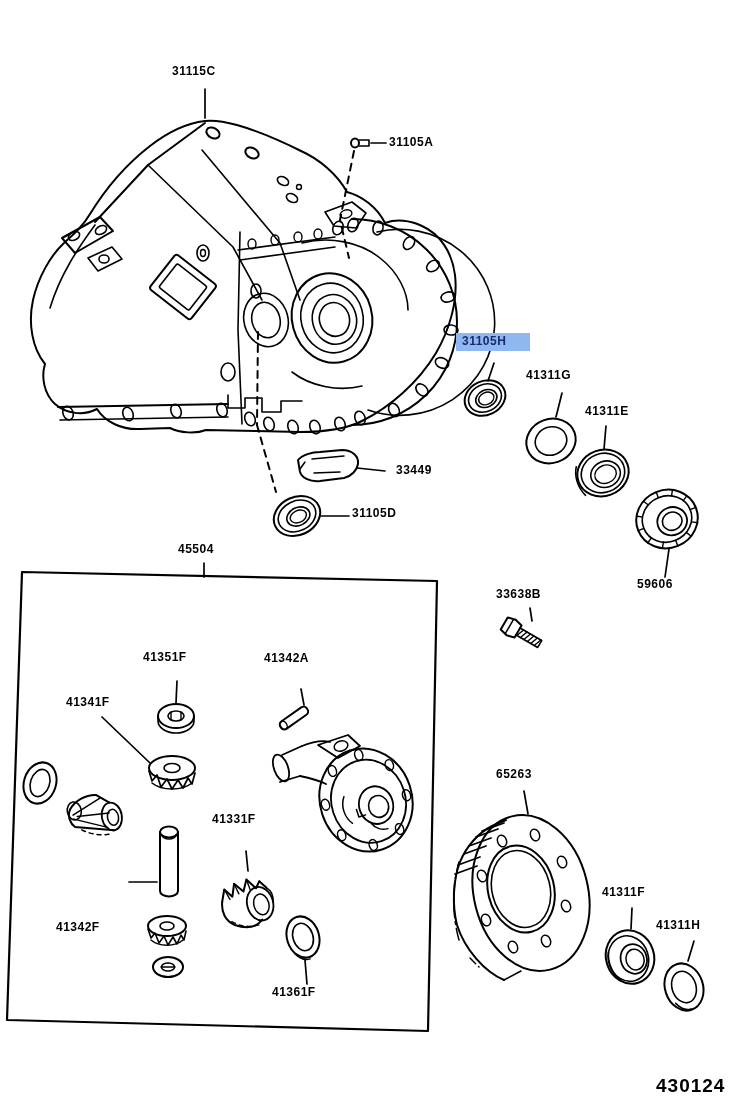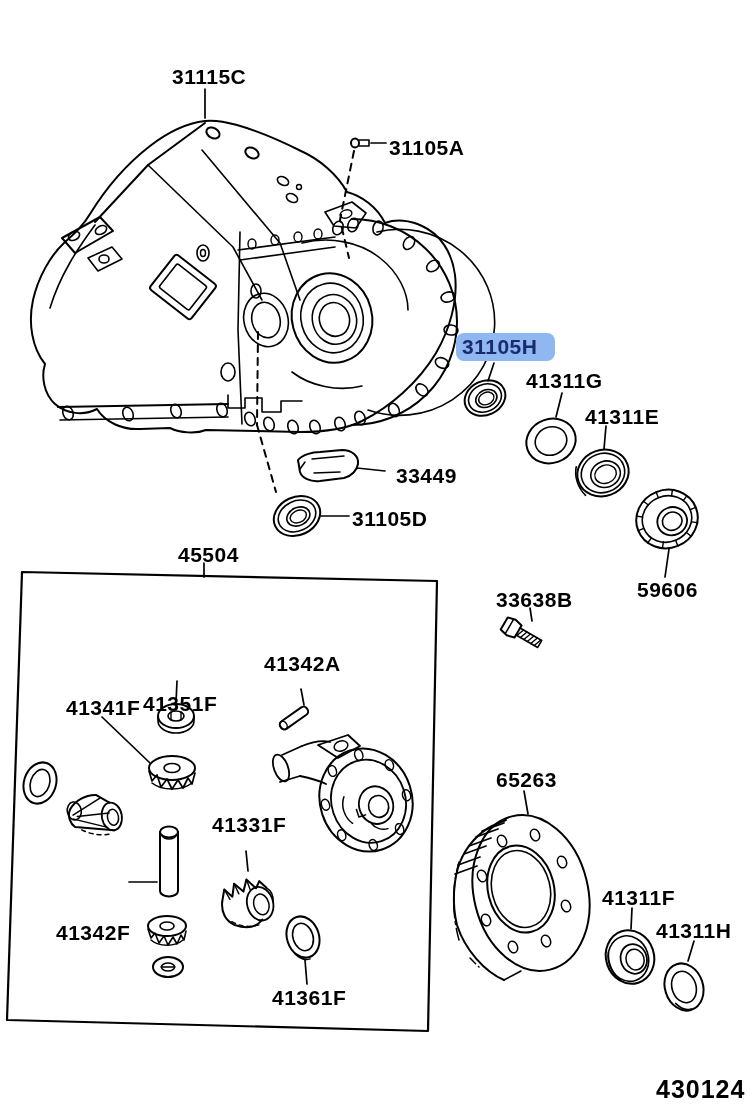--- a/index.html
+++ b/index.html
@@ -10,30 +10,29 @@
   }
   html,body{margin:0;padding:0;background:#fff;}
   .stage{
     position:relative;width:756px;height:1108px;
     background:var(--background);
     font-family:"Liberation Sans",sans-serif;
     overflow:hidden;
   }
   .stage svg{position:absolute;left:0;top:0;}
   .lbl{
-    position:absolute;font-weight:bold;font-size:21px;line-height:1.1;
+    position:absolute;font-weight:bold;font-size:12px;line-height:1.1;
     letter-spacing:.5px;color:var(--line);white-space:nowrap;
   }
   .lbl.hl{
     background:var(--highlight-bg);
     color:var(--highlight-text);
-    padding:2px 18px 3px 6px;
-    border-radius:8px;
+    padding:2px 24px 3px 6px;
   }
-  .lbl.code{font-size:25px;letter-spacing:1px;}
+  .lbl.code{font-size:19px;letter-spacing:1px;}
 </style>
 </head>
 <body>
 
 <div class="stage">
 
 <svg width="756" height="1108" viewBox="0 0 756 1108" fill="none" stroke="#000" stroke-width="2" stroke-linecap="round" stroke-linejoin="round">
 
   <g>
     <path d="M205,121 C188,123 168,132 150,146 C128,163 106,188 90,214 C83,226 74,234 64,243
@@ -363,21 +362,21 @@
   <div class="lbl" style="left:172px;top:65px">31115C</div>
   <div class="lbl" style="left:389px;top:136px">31105A</div>
   <div class="lbl hl" style="left:456px;top:333px">31105H</div>
   <div class="lbl" style="left:526px;top:369px">41311G</div>
   <div class="lbl" style="left:585px;top:405px">41311E</div>
   <div class="lbl" style="left:637px;top:578px">59606</div>
   <div class="lbl" style="left:396px;top:464px">33449</div>
   <div class="lbl" style="left:352px;top:507px">31105D</div>
   <div class="lbl" style="left:178px;top:543px">45504</div>
   <div class="lbl" style="left:496px;top:588px">33638B</div>
-  <div class="lbl" style="left:143px;top:692px">41351F</div>
+  <div class="lbl" style="left:143px;top:651px">41351F</div>
   <div class="lbl" style="left:264px;top:652px">41342A</div>
   <div class="lbl" style="left:66px;top:696px">41341F</div>
   <div class="lbl" style="left:212px;top:813px">41331F</div>
   <div class="lbl" style="left:56px;top:921px">41342F</div>
   <div class="lbl" style="left:272px;top:986px">41361F</div>
   <div class="lbl" style="left:496px;top:768px">65263</div>
   <div class="lbl" style="left:602px;top:886px">41311F</div>
   <div class="lbl" style="left:656px;top:919px">41311H</div>
 
   <div class="lbl code" style="left:656px;top:1076px">430124</div>

